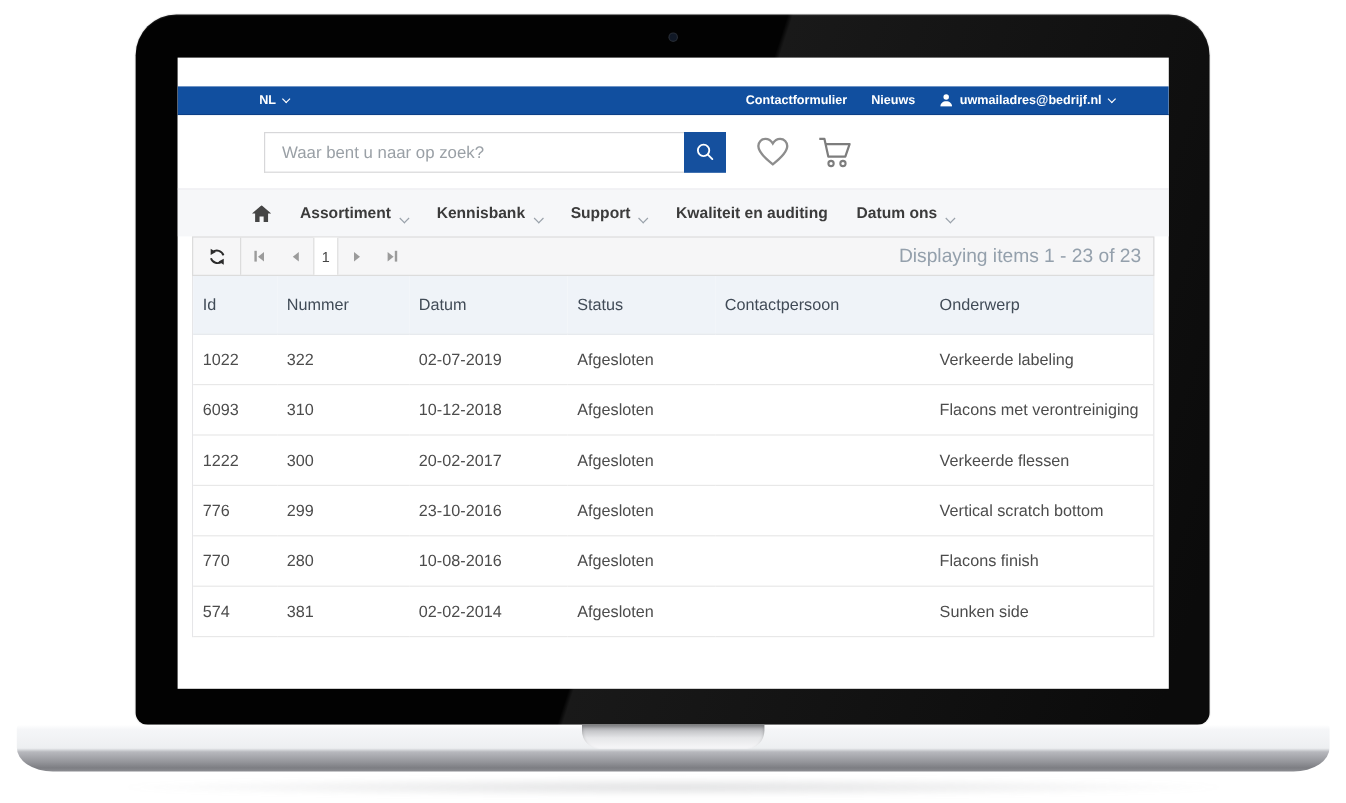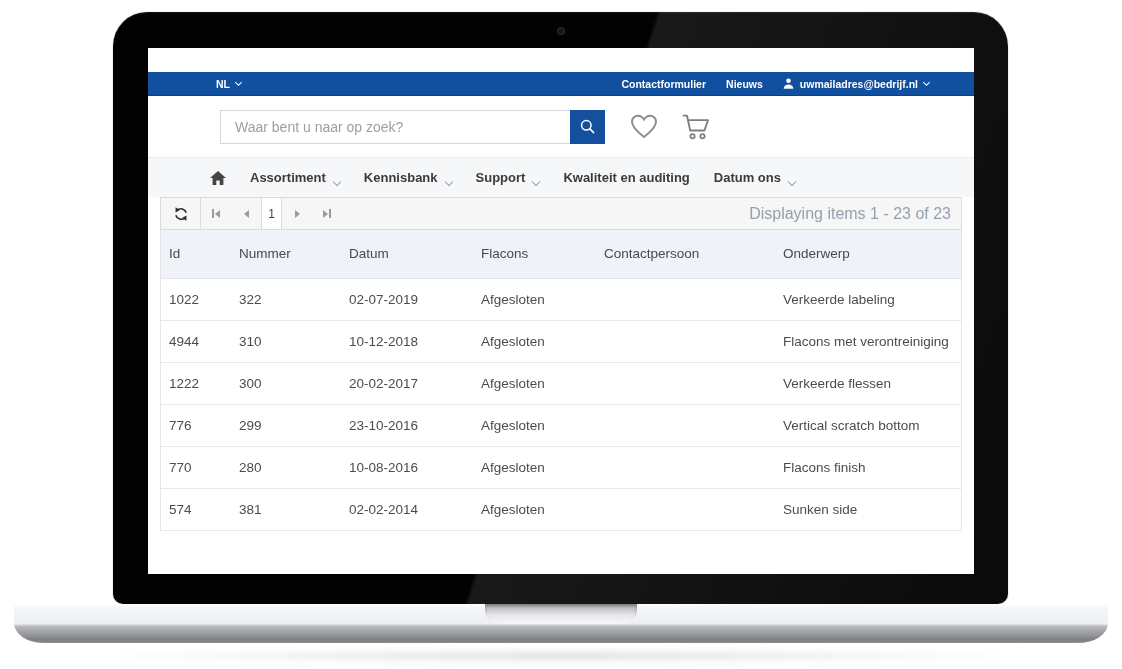--- a/index.html
+++ b/index.html
@@ -209,36 +209,36 @@
                 <col style="width:132px">
               <col style="width:123px">
                 <col style="width:179px">
                 <col>
             </colgroup>
             <thead>
               <tr>
                 <th>Id</th>
                 <th>Nummer</th>
                 <th>Datum</th>
-                <th>Flacons</th>
+                <th>Status</th>
                 <th>Contactpersoon</th>
                 <th>Onderwerp</th>
               </tr>
             </thead>
             <tbody>
               <tr>
                 <td>1022</td>
                 <td>322</td>
                 <td>02-07-2019</td>
                 <td>Afgesloten</td>
                 <td></td>
                 <td>Verkeerde labeling</td>
               </tr>
               <tr>
-                <td>4944</td>
+                <td>6093</td>
                 <td>310</td>
                 <td>10-12-2018</td>
                 <td>Afgesloten</td>
                 <td></td>
                 <td>Flacons met verontreiniging</td>
               </tr>
               <tr>
                 <td>1222</td>
                 <td>300</td>
                 <td>20-02-2017</td>

